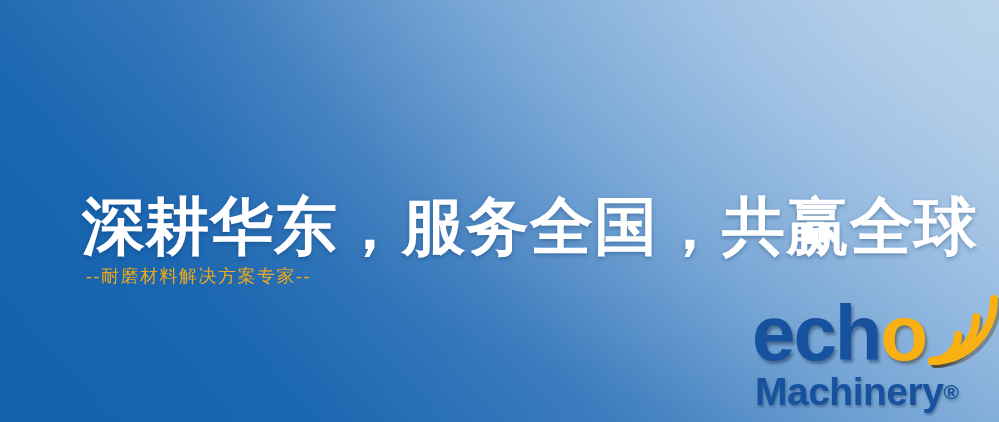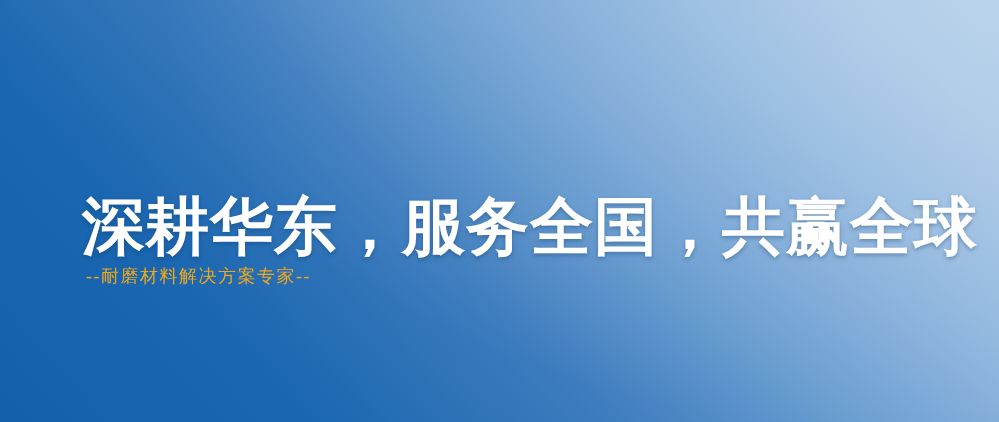--- a/index.html
+++ b/index.html
@@ -120,14 +120,36 @@
 </style>
 </head>
 <body>
 
 <div class="banner">
 
   <h1 class="headline">深耕华东，服务全国，共赢全球</h1>
 
   <div class="subtitle">--耐磨材料解决方案专家--</div>
 
+  <div class="logo">
+
+    <div class="logo-wordmark">
+      <span>ech</span><span class="gold-o">o</span>
+    </div>
+
+    <svg class="logo-waves" viewBox="0 0 76 76">
+      <g fill="none" stroke="#f8b012" stroke-linecap="round">
+        <path d="M8 68 A26 26 0 0 0 34 42" stroke-width="8" transform="translate(3,3)" stroke="rgba(60,40,5,0.35)"></path>
+        <path d="M8 68 A44 44 0 0 0 52 24" stroke-width="8" transform="translate(3,3)" stroke="rgba(60,40,5,0.35)"></path>
+        <path d="M8 68 A62 62 0 0 0 70 6" stroke-width="8" transform="translate(3,3)" stroke="rgba(60,40,5,0.35)"></path>
+        <path d="M8 68 A26 26 0 0 0 34 42" stroke-width="8"></path>
+        <path d="M8 68 A44 44 0 0 0 52 24" stroke-width="8"></path>
+        <path d="M8 68 A62 62 0 0 0 70 6" stroke-width="8"></path>
+      </g>
+    </svg>
+
+    <div class="logo-brand">
+      <span>Machinery</span><span class="reg">®</span>
+    </div>
+
+  </div>
 
 </div>
 
 </body></html>

